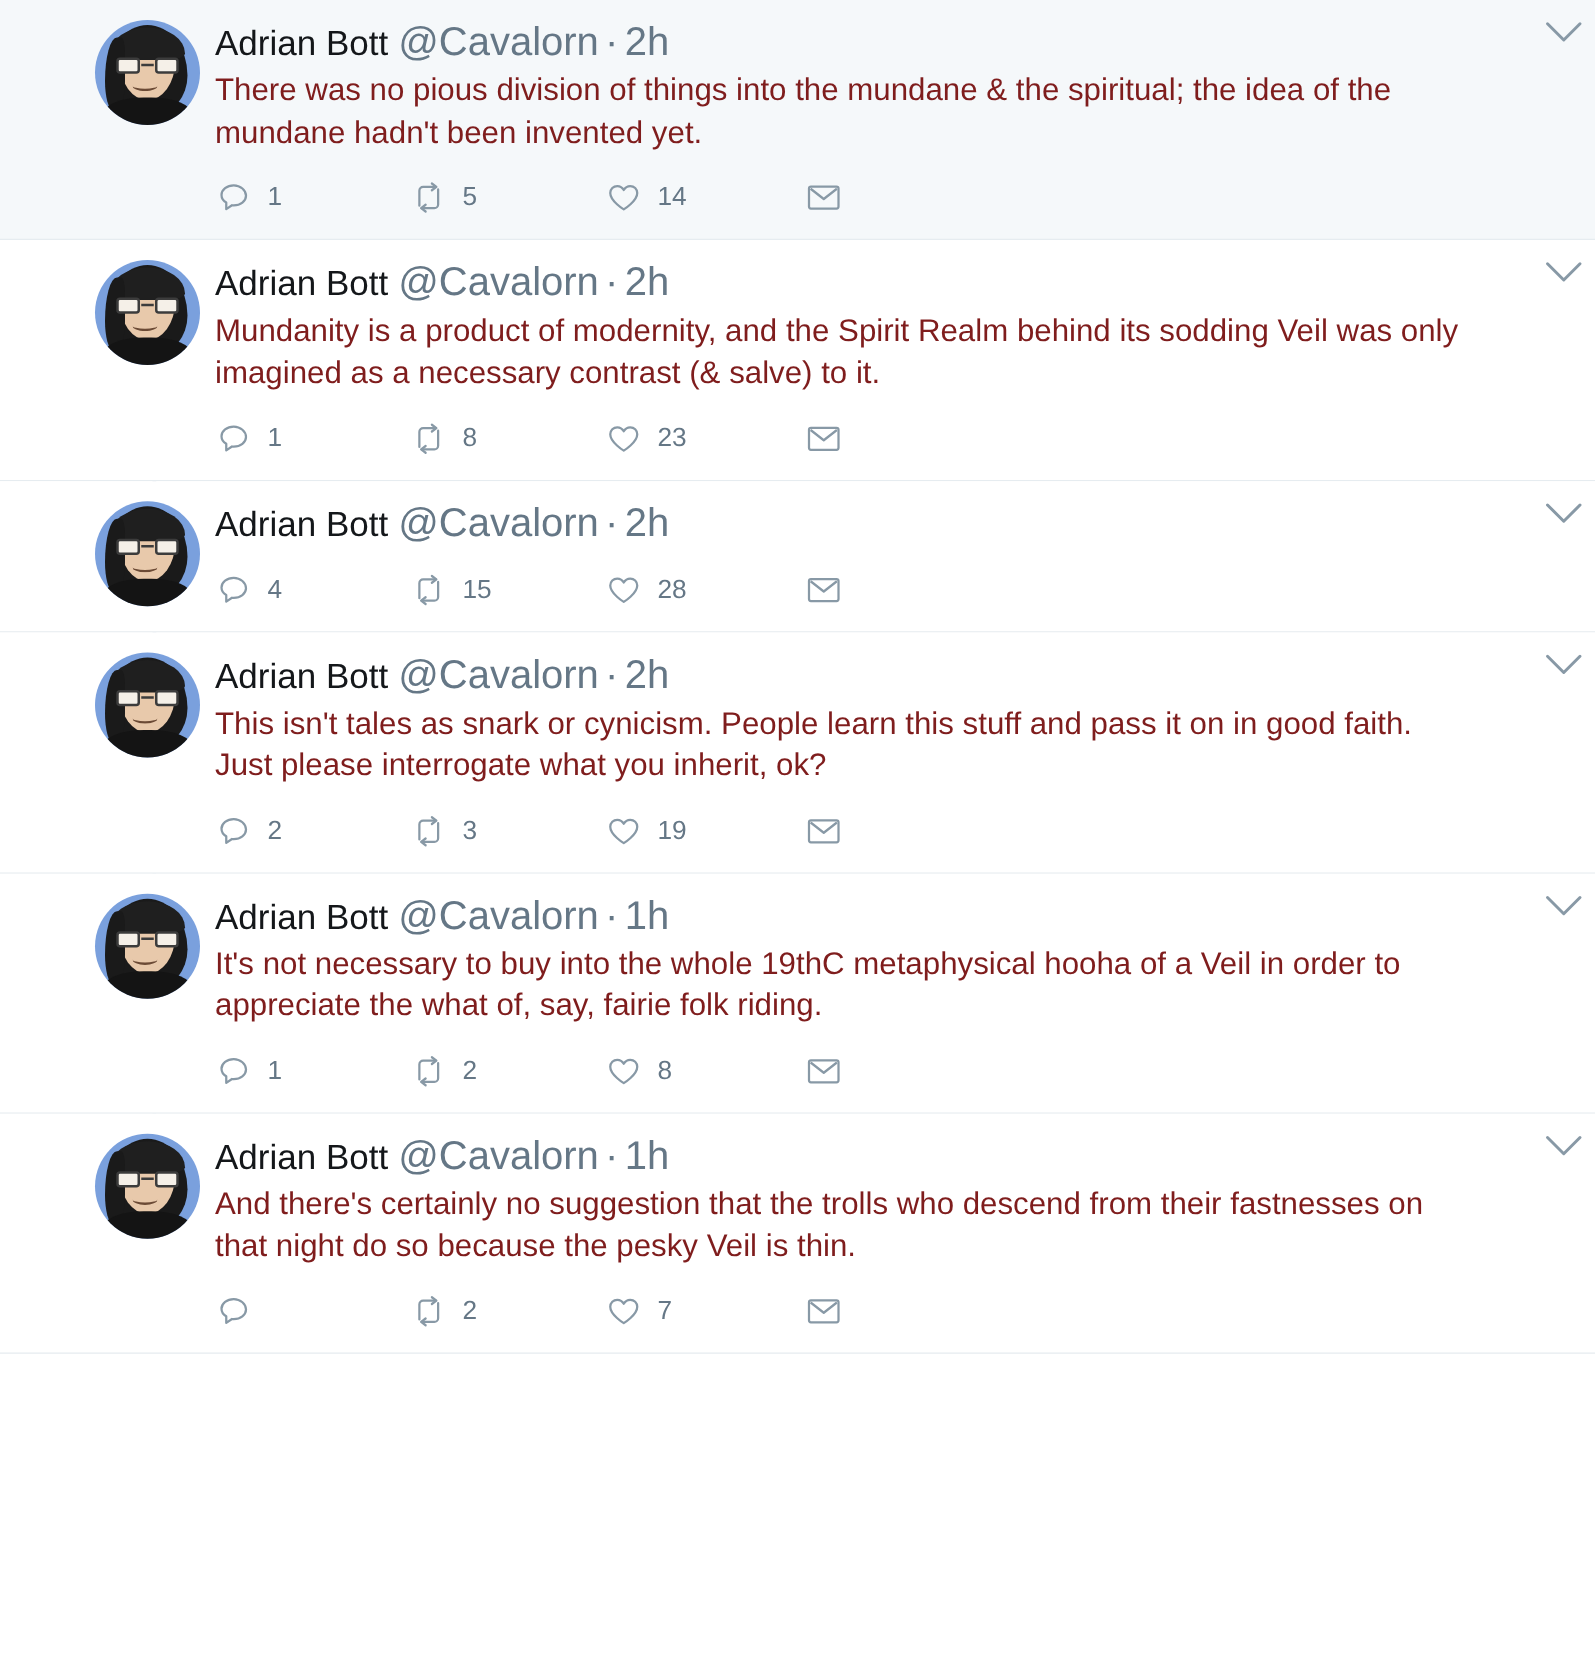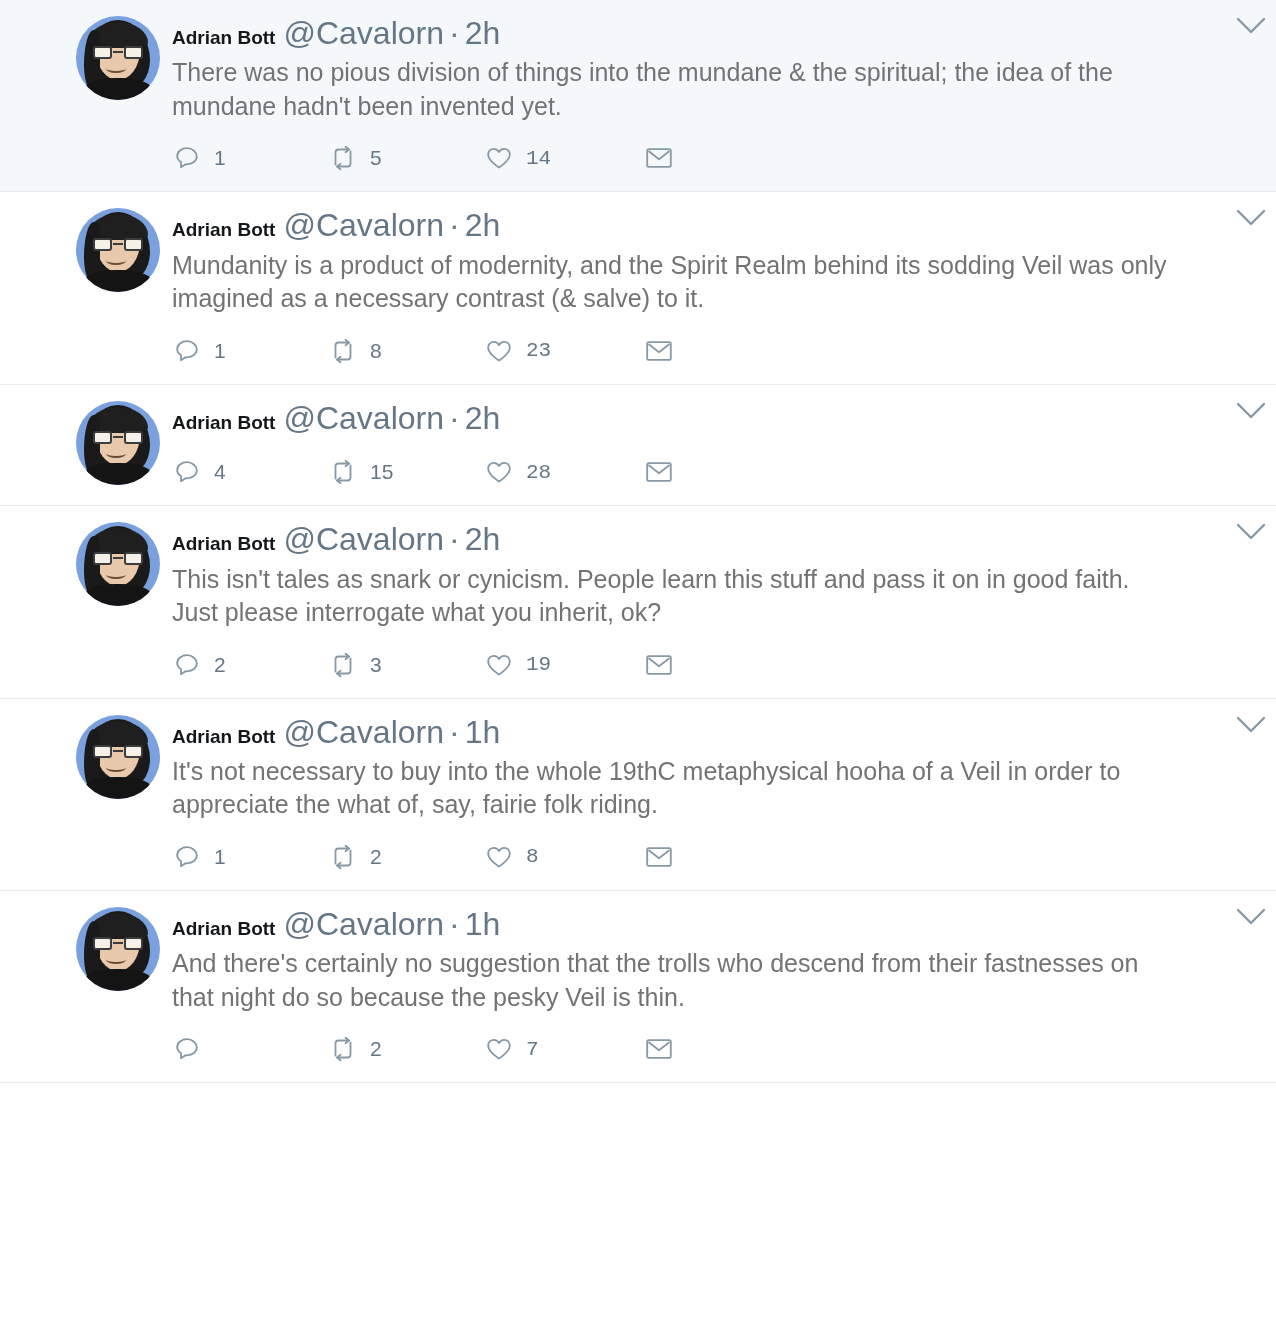--- a/index.html
+++ b/index.html
@@ -129,22 +129,22 @@
     padding-right: 10px;
   }
 
   .tweet-header {
     display: flex;
     align-items: baseline;
     position: relative;
     line-height: 1.2;
   }
   .name {
-    font-weight: bold;
-    font-size: 19px;
+    font-weight: normal;
+    font-size: 28px;
     color: #14171a;
     margin-right: 8px;
     white-space: nowrap;
   }
   .handle, .sep, .time {
     font-size: 32px;
     color: #657786;
     white-space: nowrap;
   }
   .sep { margin: 0 5px; }
@@ -158,21 +158,21 @@
     display: flex;
     align-items: center;
     justify-content: center;
     cursor: pointer;
   }
   .caret svg { display: block; }
 
   .tweet-text {
     font-size: 25px;
     line-height: 1.34;
-    color: #737373;
+    color: #7f1d1d;
     margin-top: 4px;
     max-width: 1000px;
     word-wrap: break-word;
   }
 
   .actions {
     display: flex;
     align-items: center;
     margin-top: 20px;
     padding-bottom: 18px;
@@ -192,21 +192,21 @@
     justify-content: center;
   }
   .action .cnt {
     font-size: 21px;
     margin-left: 12px;
     color: #657786;
     min-width: 10px;
   }
   .action.reply { width: 156px; }
   .action.retweet { width: 156px; }
-  .action.like { width: 160px; font-family: Liberation Mono, monospace; }
+  .action.like { width: 160px; }
   .action.share { width: 60px; }
 
   svg { fill: none; stroke: currentColor; }
 </style>
 </head>
 <body>
 
 <div id="app">
   <div class="thread">
     <div class="thread-line" style="top: 0px; height: 971.984px;"></div>

